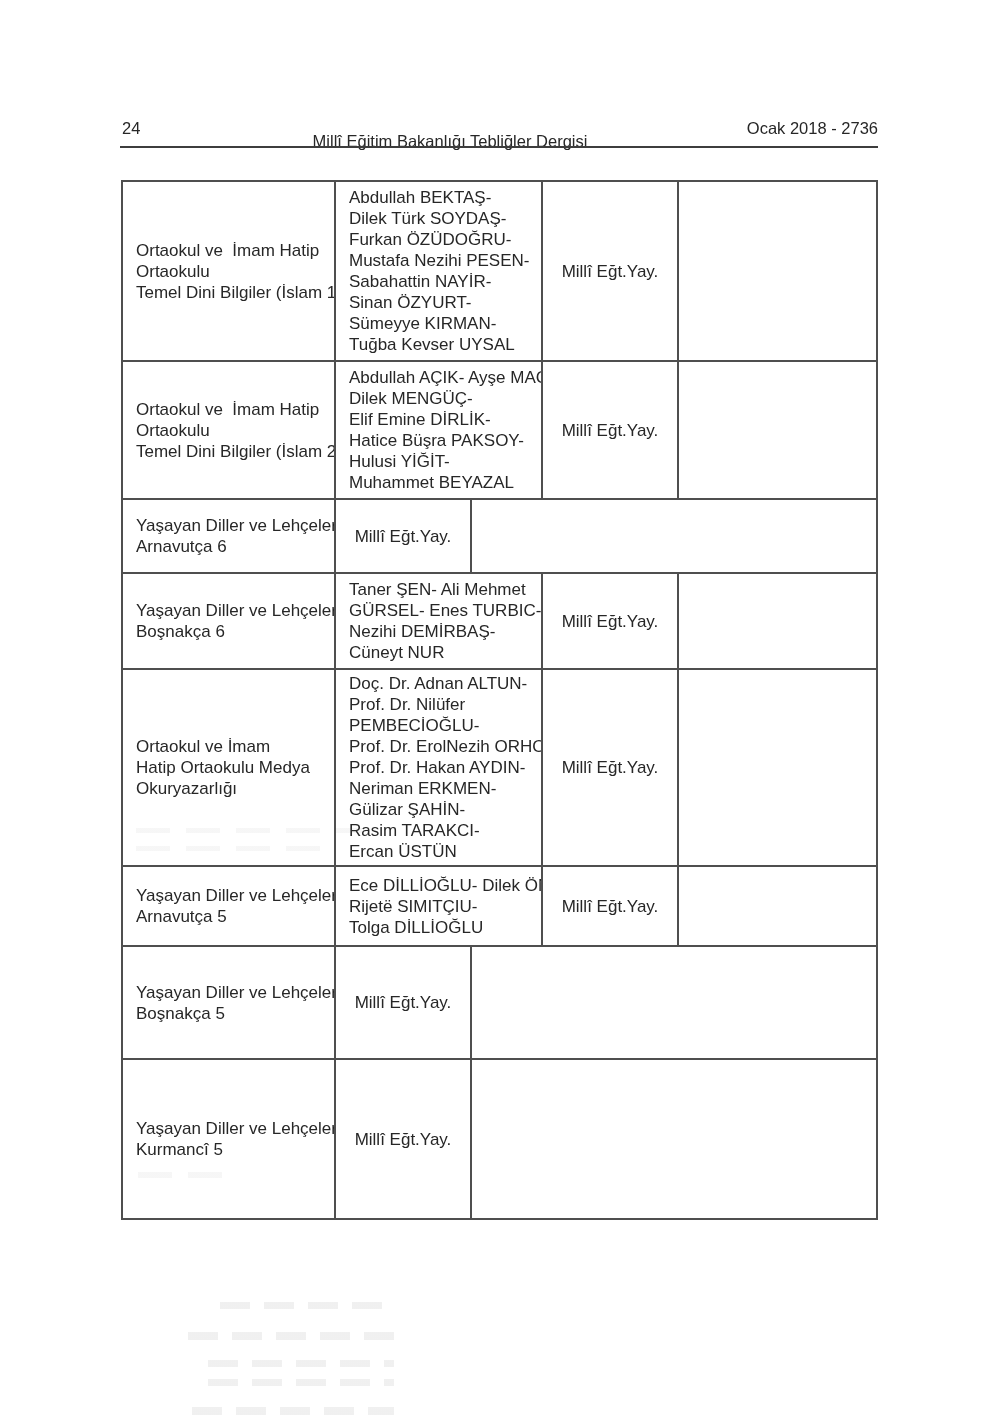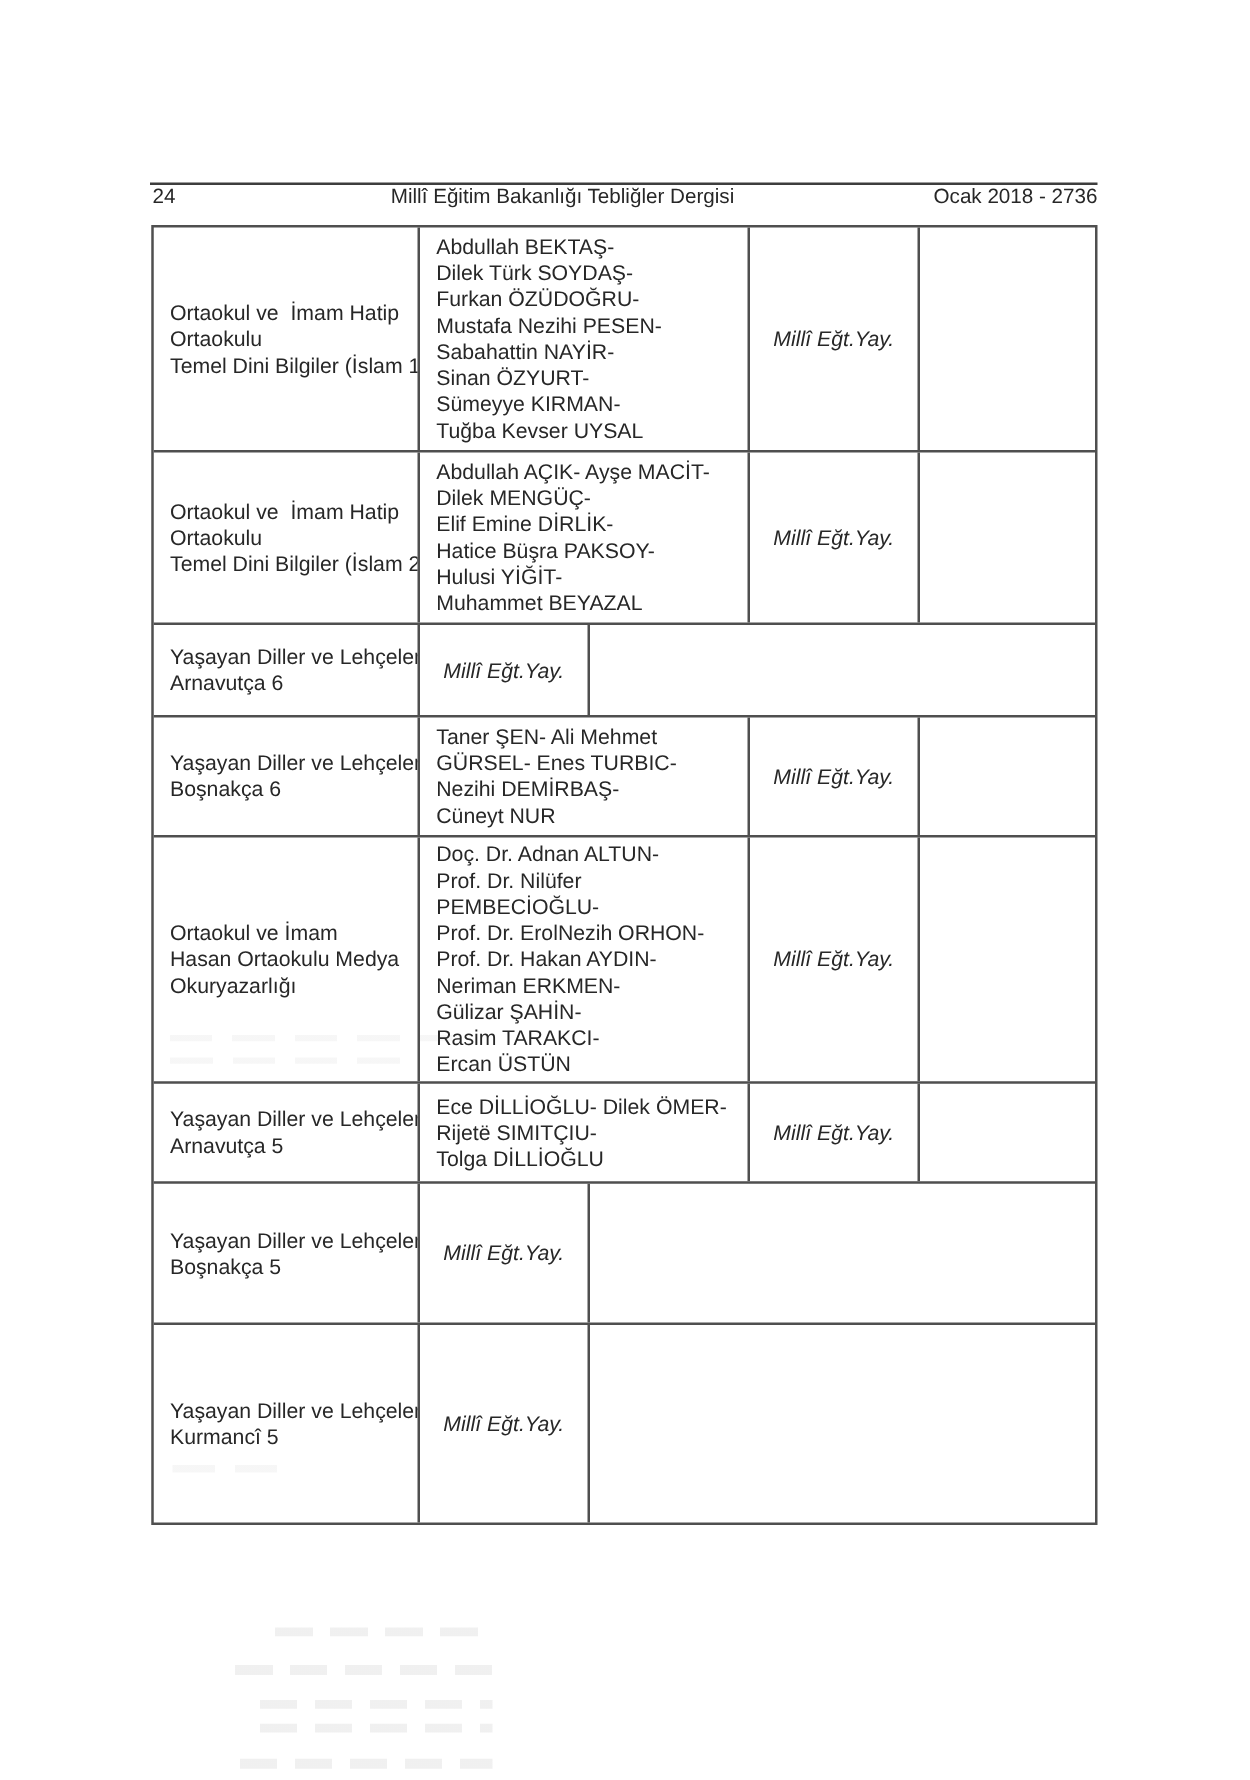--- a/index.html
+++ b/index.html
@@ -14,24 +14,24 @@
     background: #ffffff;
     overflow: hidden;
     font-family: "Liberation Sans", "DejaVu Sans", sans-serif;
     color: #272727;
   }
 
   
   .header {
     position: absolute;
     left: 122px;
-    top: 120px;
+    top: 104px;
     width: 756px;
     display: flex;
-    align-items: flex-end;
+    align-items: center;
     font-size: 16.5px;
     line-height: 20px;
   }
   .header .page-num   { min-width: 40px; text-align: left; }
   .header .jtitle     { flex: 1; text-align: center; margin-top: 27px; }
   .header .issue      { min-width: 140px; text-align: right; }
   .header-rule {
     position: absolute;
     left: 120px;
     top: 146px;
@@ -69,30 +69,29 @@
     display: flex;
     align-items: center;
     overflow: hidden;
   }
   .c1 {
     width: 213px;
     border-right: 2px solid #4f4f4f;
     padding: 4px 2px 4px 13px;
   }
   .c2 {
-    width: 264px;
+    width: 207px;
     border-right: 2px solid #4f4f4f;
     padding: 4px 2px 4px 13px;
   }
   .c3 {
     width: 136px;
     border-right: 2px solid #4f4f4f;
     justify-content: center;
     padding: 2px;
-    font-style: italic;
   }
   .c4 { flex: 1; }
 
   .celltext {
     white-space: pre;
     font-size: 17px;
     line-height: 21px;
   }
 
   
@@ -197,21 +196,21 @@
         </div>
       <div class="cell c3">
           <div class="celltext">Millî Eğt.Yay.</div>
         </div>
       <div class="cell c4"></div>
     </div>
 
     <div class="row r5">
       <div class="cell c1">
           <div class="celltext">Ortaokul ve İmam
-Hasan Ortaokulu Medya
+Hatip Ortaokulu Medya
 Okuryazarlığı</div>
         </div>
       <div class="cell c2">
           <div class="celltext">Doç. Dr. Adnan ALTUN-
 Prof. Dr. Nilüfer
 PEMBECİOĞLU-
 Prof. Dr. ErolNezih ORHON-
 Prof. Dr. Hakan AYDIN-
 Neriman ERKMEN-
 Gülizar ŞAHİN-

